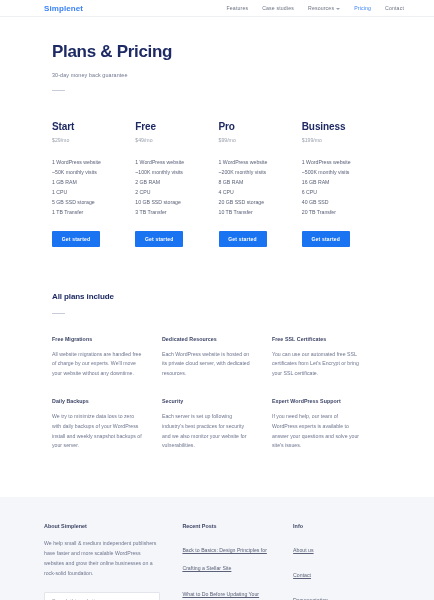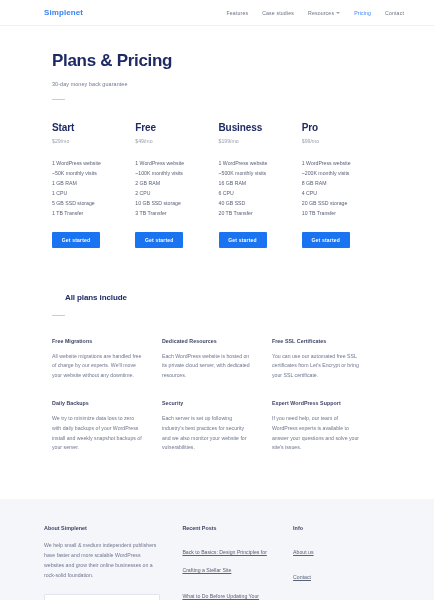--- a/index.html
+++ b/index.html
@@ -9,21 +9,21 @@
     width: 434px;
     height: 600px;
     background: #ffffff;
     font-family: "Liberation Sans", sans-serif;
     color: #4a5270;
     overflow: hidden;
   }
 
   
   .site-header {
-    height: 26px;
+    height: 17px;
     background: #ffffff;
     border-bottom: 1px solid #eef0f4;
     display: flex;
     align-items: center;
     padding: 0 30px 0 44px;
   }
   .brand {
     color: #3b82f6;
     font-size: 8px;
     font-weight: bold;
@@ -82,21 +82,21 @@
     width: 13px;
     height: 1px;
     background: #c8ccd8;
     margin: 12px 0 0 0;
   }
 
   
   .plans {
     display: flex;
     gap: 3px;
-    margin-top: 22px;
+    margin-top: 30px;
   }
   .plan { width: 25%; padding-right: 14px; }
   .plan-name {
     font-size: 10px;
     font-weight: bold;
     color: #1e2a64;
     margin: 0;
     letter-spacing: -.1px;
   }
   .plan-price {
@@ -132,21 +132,21 @@
     cursor: pointer;
     font-family: "Liberation Sans", sans-serif;
   }
 
   
   .section { margin-top: 45px; }
   .section-title {
     font-size: 8px;
     font-weight: bold;
     color: #1e2a64;
-    margin: 13px;
+    margin: 0;
     letter-spacing: -.1px;
   }
 
   .feature-grid {
     display: flex;
     flex-wrap: wrap;
     margin-top: 22px;
   }
   .feature {
     width: 33.33%;
@@ -257,36 +257,36 @@
             <li>1 TB Transfer</li>
           </ul><a class="btn-primary" href="#">Get started</a></div>
         <div class="plan"><h3 class="plan-name">Free</h3><p class="plan-price">$49/mo</p><ul class="plan-features">
             <li>1 WordPress website</li>
             <li>~100K monthly visits</li>
             <li>2 GB RAM</li>
             <li>2 CPU</li>
             <li>10 GB SSD storage</li>
             <li>3 TB Transfer</li>
           </ul><a class="btn-primary" href="#">Get started</a></div>
+        <div class="plan"><h3 class="plan-name">Pro</h3><p class="plan-price">$99/mo</p><ul class="plan-features">
+            <li>1 WordPress website</li>
+            <li>~200K monthly visits</li>
+            <li>8 GB RAM</li>
+            <li>4 CPU</li>
+            <li>20 GB SSD storage</li>
+            <li>10 TB Transfer</li>
+          </ul><a class="btn-primary" href="#">Get started</a></div>
         <div class="plan"><h3 class="plan-name">Business</h3><p class="plan-price">$199/mo</p><ul class="plan-features">
             <li>1 WordPress website</li>
             <li>~500K monthly visits</li>
             <li>16 GB RAM</li>
             <li>6 CPU</li>
             <li>40 GB SSD</li>
             <li>20 TB Transfer</li>
           </ul><a class="btn-primary" href="#">Get started</a></div>
-        <div class="plan"><h3 class="plan-name">Pro</h3><p class="plan-price">$99/mo</p><ul class="plan-features">
-            <li>1 WordPress website</li>
-            <li>~200K monthly visits</li>
-            <li>8 GB RAM</li>
-            <li>4 CPU</li>
-            <li>20 GB SSD storage</li>
-            <li>10 TB Transfer</li>
-          </ul><a class="btn-primary" href="#">Get started</a></div>
       </section>
 
     <section class="section">
       <h2 class="section-title">All plans include</h2>
       <div class="rule"></div>
       <div class="feature-grid" id="features">
           <div class="feature">
             <h4 class="feature-title">Free Migrations</h4>
             <p class="feature-text">All website migrations are handled free of charge by our experts. We'll move your website without any downtime.</p>
           </div>

